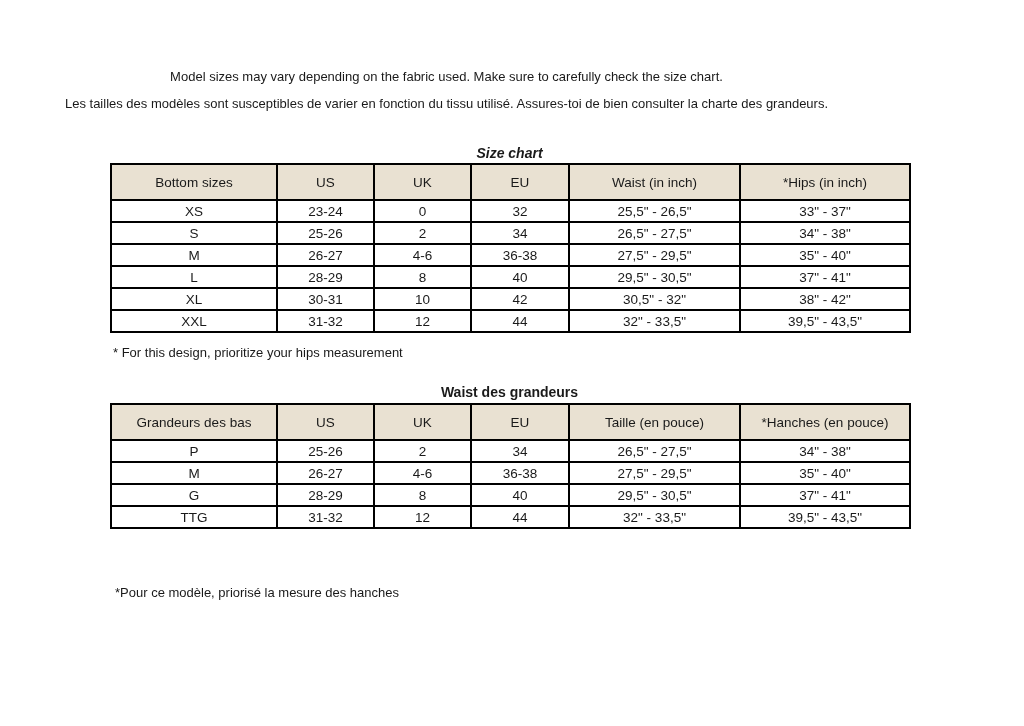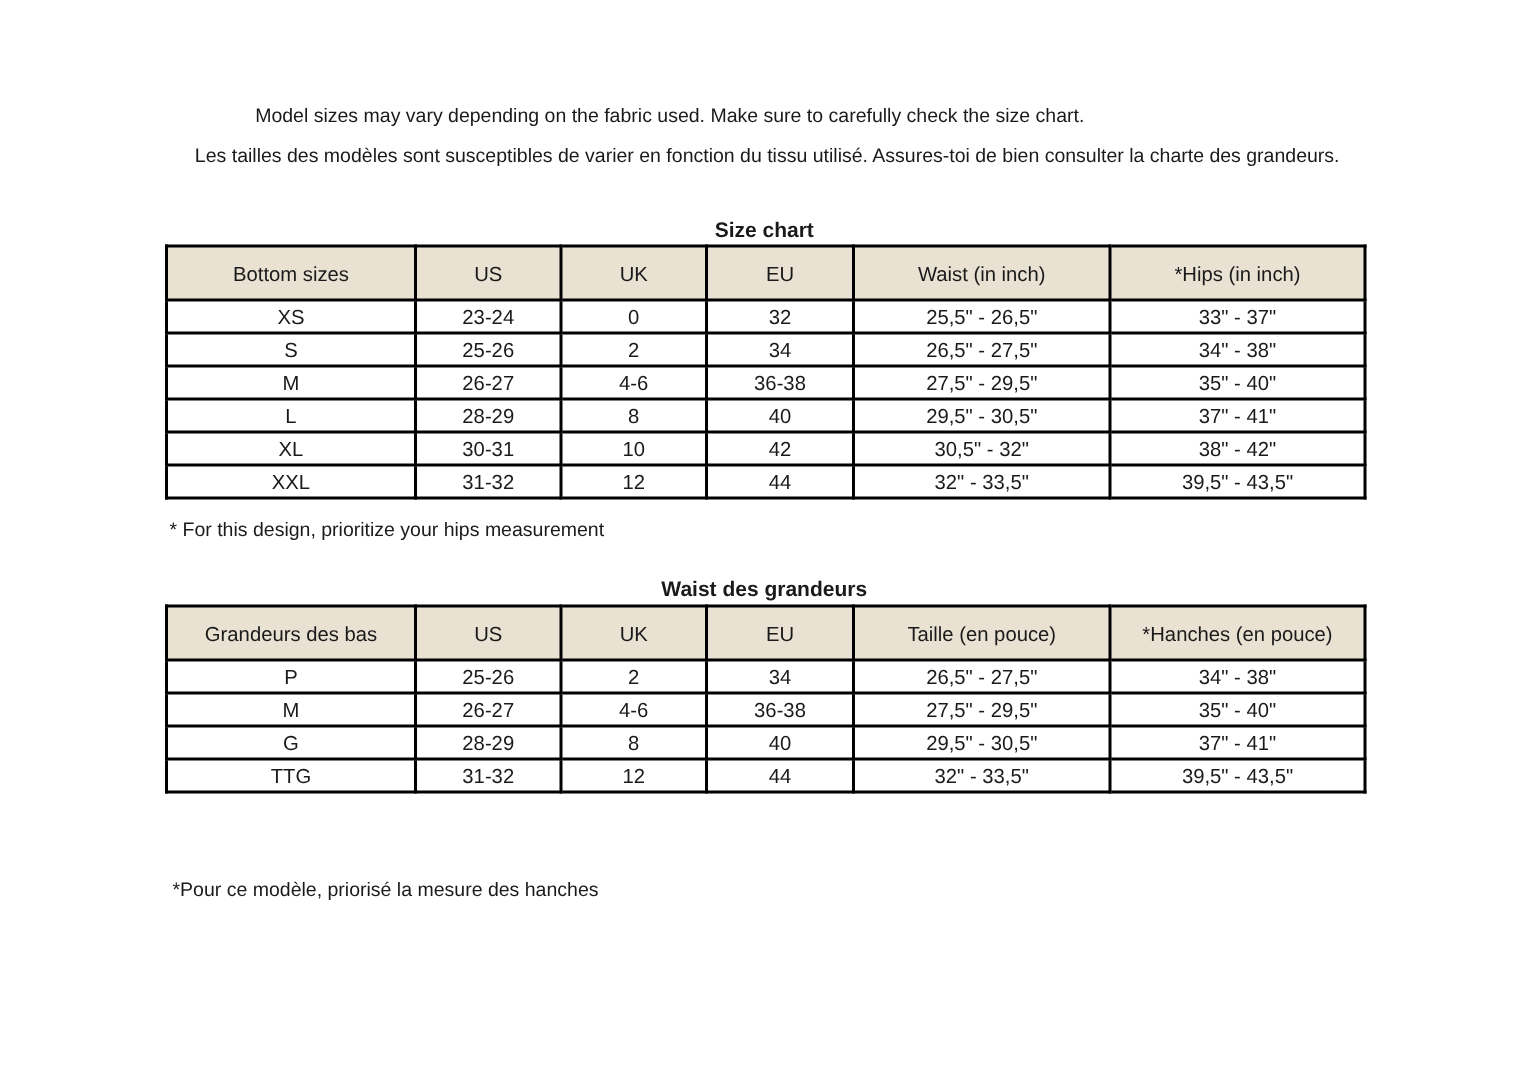--- a/index.html
+++ b/index.html
@@ -15,31 +15,31 @@
   }
   .intro-line {
     position: absolute;
     left: 0;
     width: 893px;
     text-align: center;
     font-size: 13px;
     line-height: 15px;
   }
   #intro-line-1 { top: 69px; }
-  #intro-line-2 { top: 96px; text-align: right; }
+  #intro-line-2 { top: 96px; }
   .chart-title {
     position: absolute;
     left: 110px;
     width: 799px;
     text-align: center;
     font-weight: bold;
     font-size: 14px;
     line-height: 16px;
   }
-  #title-en { top: 145px; }
+  #title-en { top: 145px; font-style: italic; }
   #title-fr { top: 384px; }
   table.size-table {
     position: absolute;
     left: 110px;
     width: 799px;
     border-collapse: collapse;
     table-layout: fixed;
     border: 2px solid #000000;
   }
   #table-en { top: 163px; }

